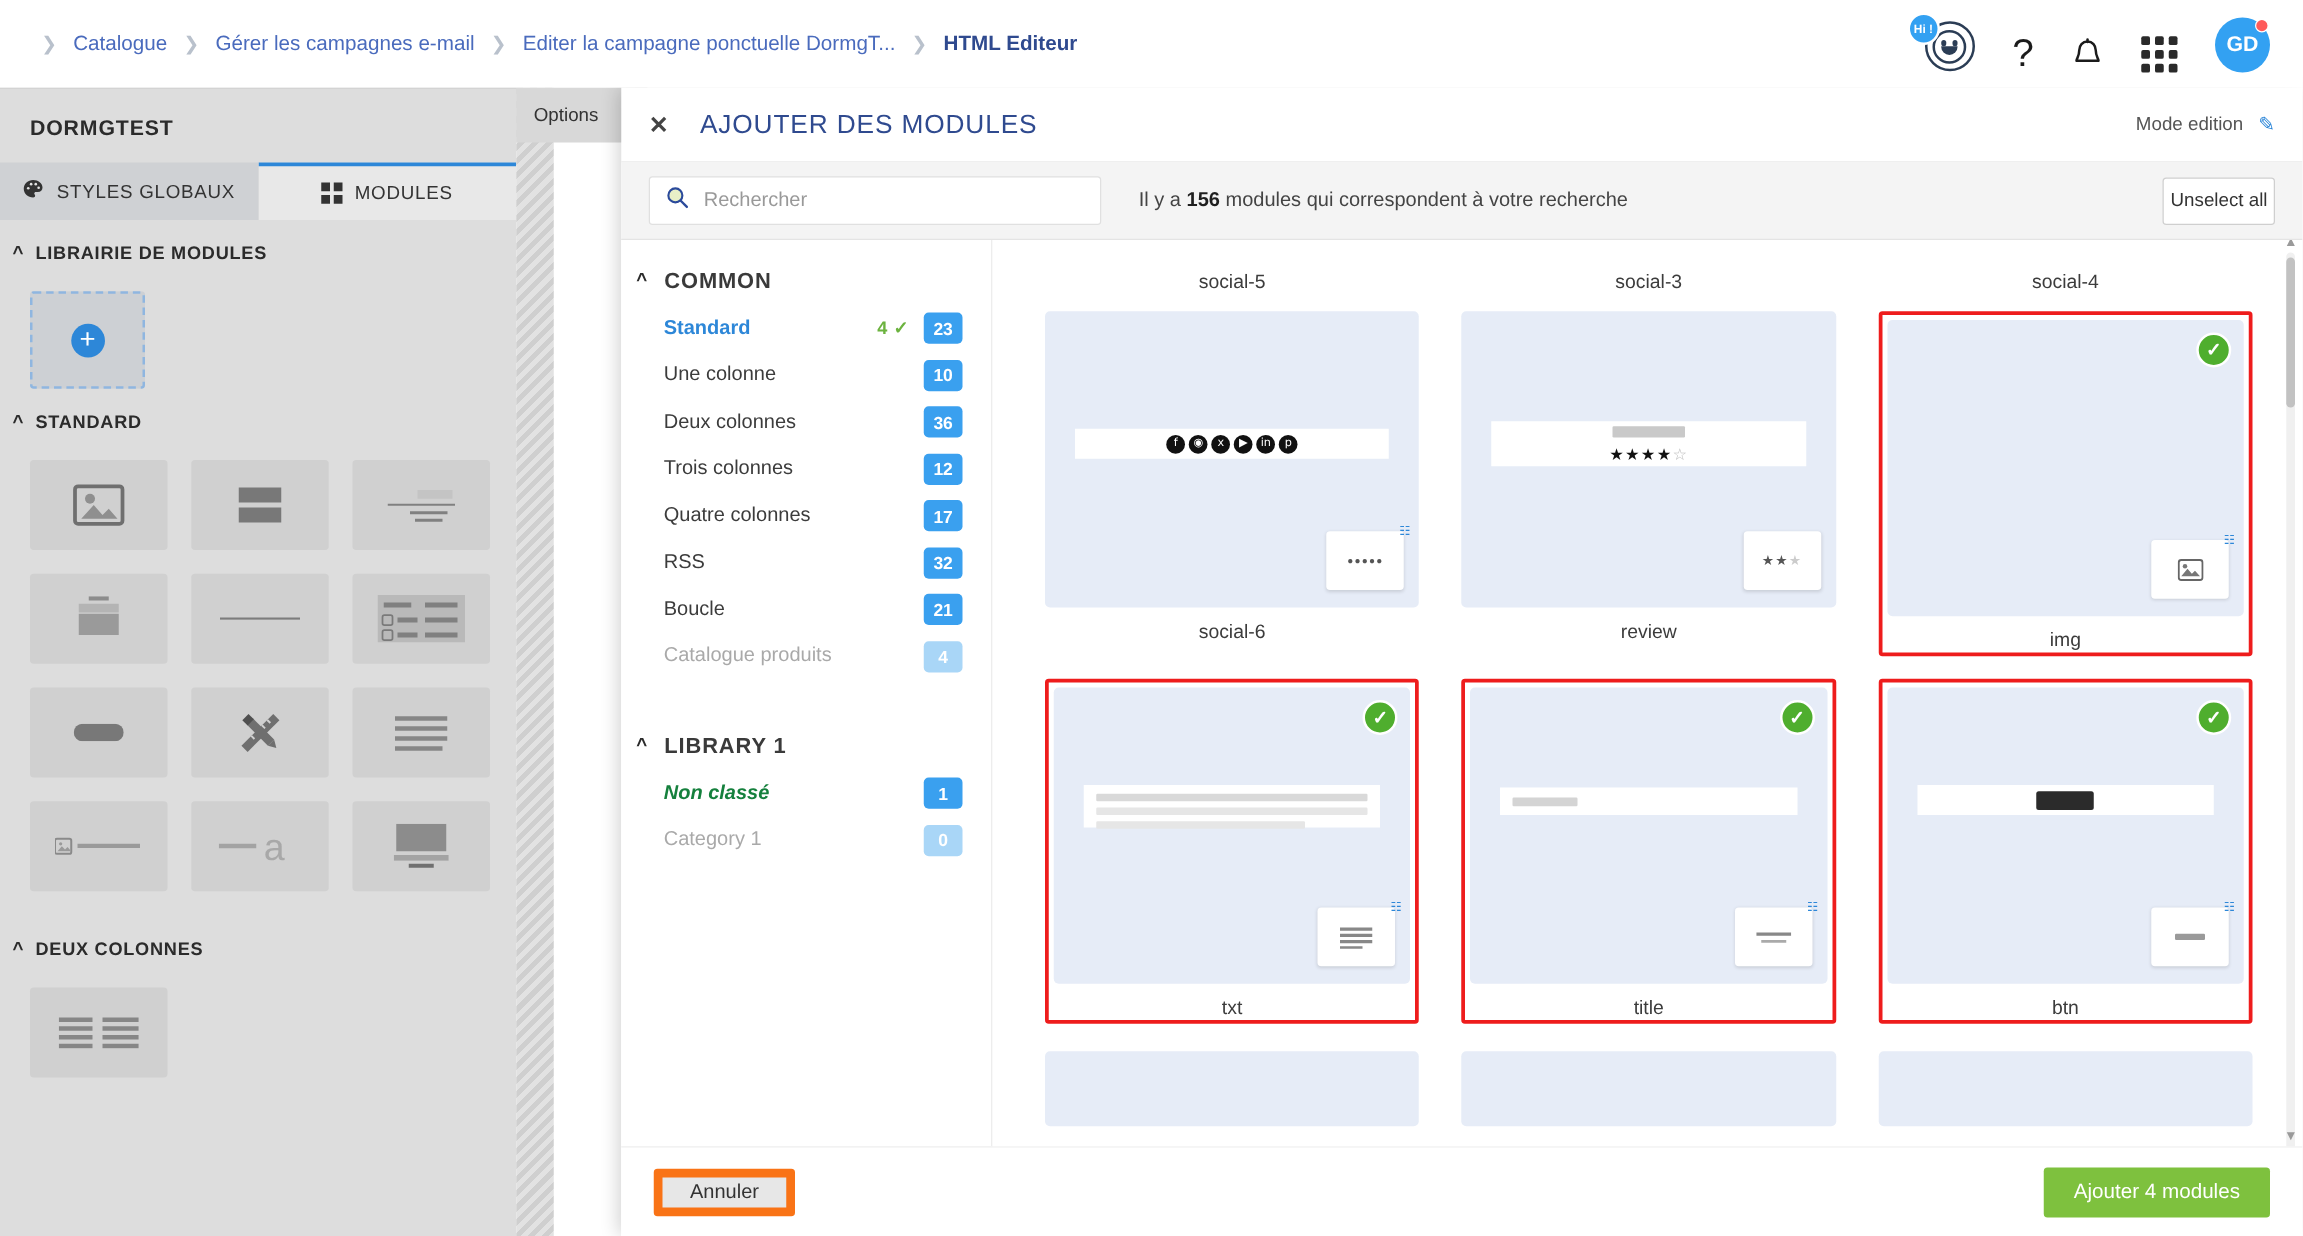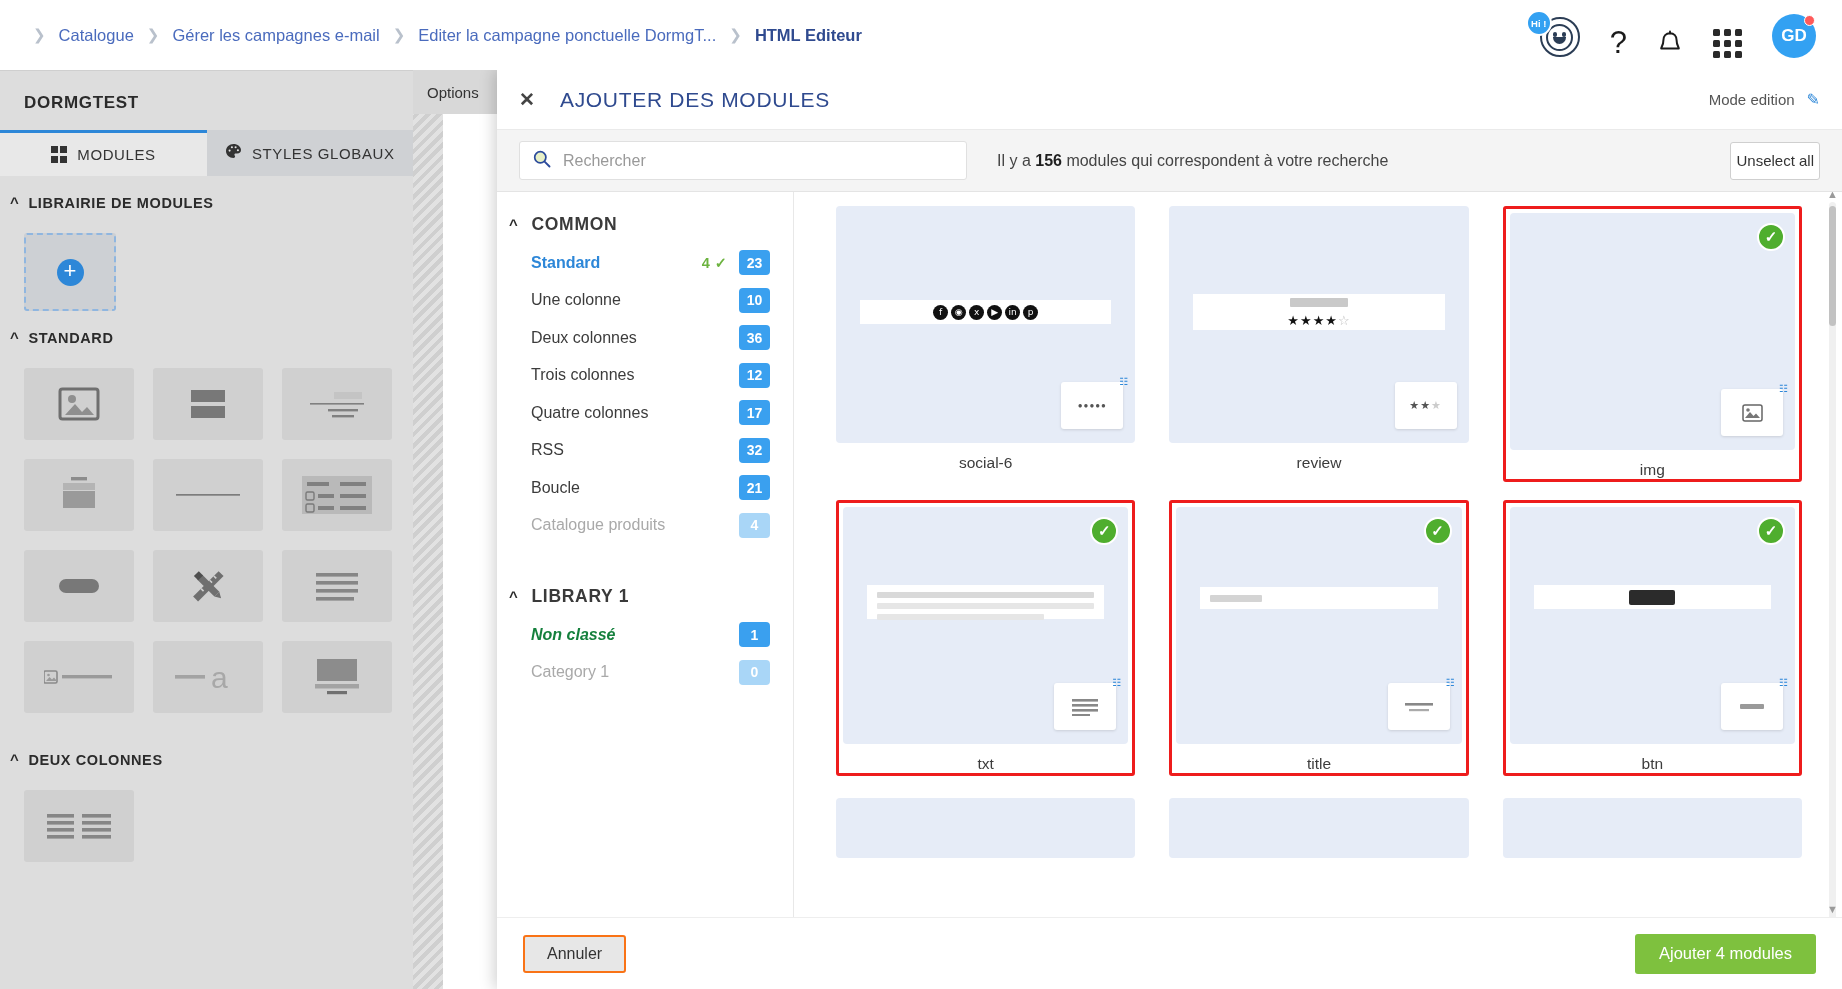--- a/index.html
+++ b/index.html
@@ -138,21 +138,21 @@
     margin-left:auto; font-size:15px; color:#555;
     display:flex; align-items:center; gap:12px;
   }
   .pencil { color:#2d87d8; font-size:16px; }
 
   .modal-search {
     height:62px; background:#f4f4f4; display:flex; align-items:center;
     padding:0 22px 0 22px; border-bottom:1px solid #e4e4e4; flex:0 0 auto;
   }
   .search-box {
-    width:448px; height:39px; background:#fff; border:1px solid #e0e0e0;
+    width:362px; height:39px; background:#fff; border:1px solid #e0e0e0;
     border-radius:3px; display:flex; align-items:center; padding:0 13px; gap:12px;
   }
   .search-ph { color:#999; font-size:16px; }
   .search-count { margin-left:30px; font-size:16px; color:#444; }
   .search-count b { font-weight:700; color:#1f1f1f; }
   .unselect-btn {
     margin-left:auto; height:38px; padding:0 5px; background:#fff;
     border:1px solid #cfcfcf; border-radius:3px; font-size:15px; color:#333;
     display:flex; align-items:center; cursor:pointer;
   }
@@ -235,21 +235,21 @@
     position:absolute; left:0; top:4px; width:7px; height:120px;
     background:#c2c2c2; border-radius:4px;
   }
   .scroll-arrow { position:absolute; right:4px; font-size:11px; color:#9a9a9a; }
 
   .modal-foot {
     height:72px; flex:0 0 auto; border-top:1px solid #eee;
     display:flex; align-items:center; padding:0 26px; background:#fff;
   }
   .cancel-btn {
-    height:38px; padding:0 22px; background:#e7e7e7; border:2px solid #f97316;
+    height:38px; padding:0 22px; background:#e7e7e7; border:7px solid #f97316;
     border-radius:3px; font-size:16px; color:#333; display:flex;
     align-items:center; cursor:pointer;
   }
   .add-btn {
     margin-left:auto; height:40px; padding:0 24px; background:#7ec13e;
     border-radius:3px; color:#fff; font-size:16.5px; display:flex;
     align-items:center; cursor:pointer;
   }
 </style>
 </head>
@@ -304,40 +304,40 @@
         <div class="avatar">GD</div>
         <span class="avatar-dot"></span>
       </div>
     </div>
   </div>
 
   <div class="sidebar">
     <div class="sb-title">DORMGTEST</div>
 
     <div class="sb-tabs">
-      <div class="sb-tab active">
-        <span class="tab-ic-grid">
-            <i></i>
-            <i></i>
-            <i></i>
-            <i></i>
-          </span>
-        <span>MODULES</span>
-      </div>
       <div class="sb-tab inactive">
         <span>
           <svg width="17" height="17" viewBox="0 0 17 17">
             <path d="M8.5 1C4.4 1 1 4.1 1 8s3.4 7 7.5 7c1 0 1.6-.6 1.6-1.4 0-.4-.2-.7-.4-1-.2-.2-.3-.5-.3-.8 0-.7.6-1.2 1.3-1.2h1.5C14.6 10.6 16 9.1 16 7c0-3.3-3.4-6-7.5-6z" fill="#333"></path>
             <circle cx="4.6" cy="7.6" r="1.05" fill="#e3e3e3"></circle>
             <circle cx="6.9" cy="4.3" r="1.05" fill="#e3e3e3"></circle>
             <circle cx="10.6" cy="4.3" r="1.05" fill="#e3e3e3"></circle>
             <circle cx="12.9" cy="7.2" r="1.05" fill="#e3e3e3"></circle>
           </svg>
         </span>
         <span>STYLES GLOBAUX</span>
+      </div>
+      <div class="sb-tab active">
+        <span class="tab-ic-grid">
+            <i></i>
+            <i></i>
+            <i></i>
+            <i></i>
+          </span>
+        <span>MODULES</span>
       </div>
     </div>
 
     <div class="sb-section">
       <span class="chev-up">^</span>
       <span>LIBRAIRIE DE MODULES</span>
     </div>
 
     <div class="lib-add">
       <div class="plus-circle">+</div>
@@ -595,20 +595,25 @@
         </div>
         <div class="cat-row muted">
           <span class="cat-label">Category 1</span>
           <span class="badge dim">0</span>
         </div>
       </div>
 
       <div class="cards-col">
         <div class="cards-scroll">
 
+          <div class="cards-grid">
+            <div class="card-name">social-5</div>
+            <div class="card-name">social-3</div>
+            <div class="card-name">social-4</div>
+          </div>
 
           <div class="cards-grid">
 
             <div class="card-cell">
               <div class="card-thumb">
                 <div class="strip-white" style="top:94px;height:24px;display:flex;align-items:center;justify-content:center;">
                   <div class="soc-row">
                     <span class="soc">f</span>
                     <span class="soc">◉</span>
                     <span class="soc">x</span>

